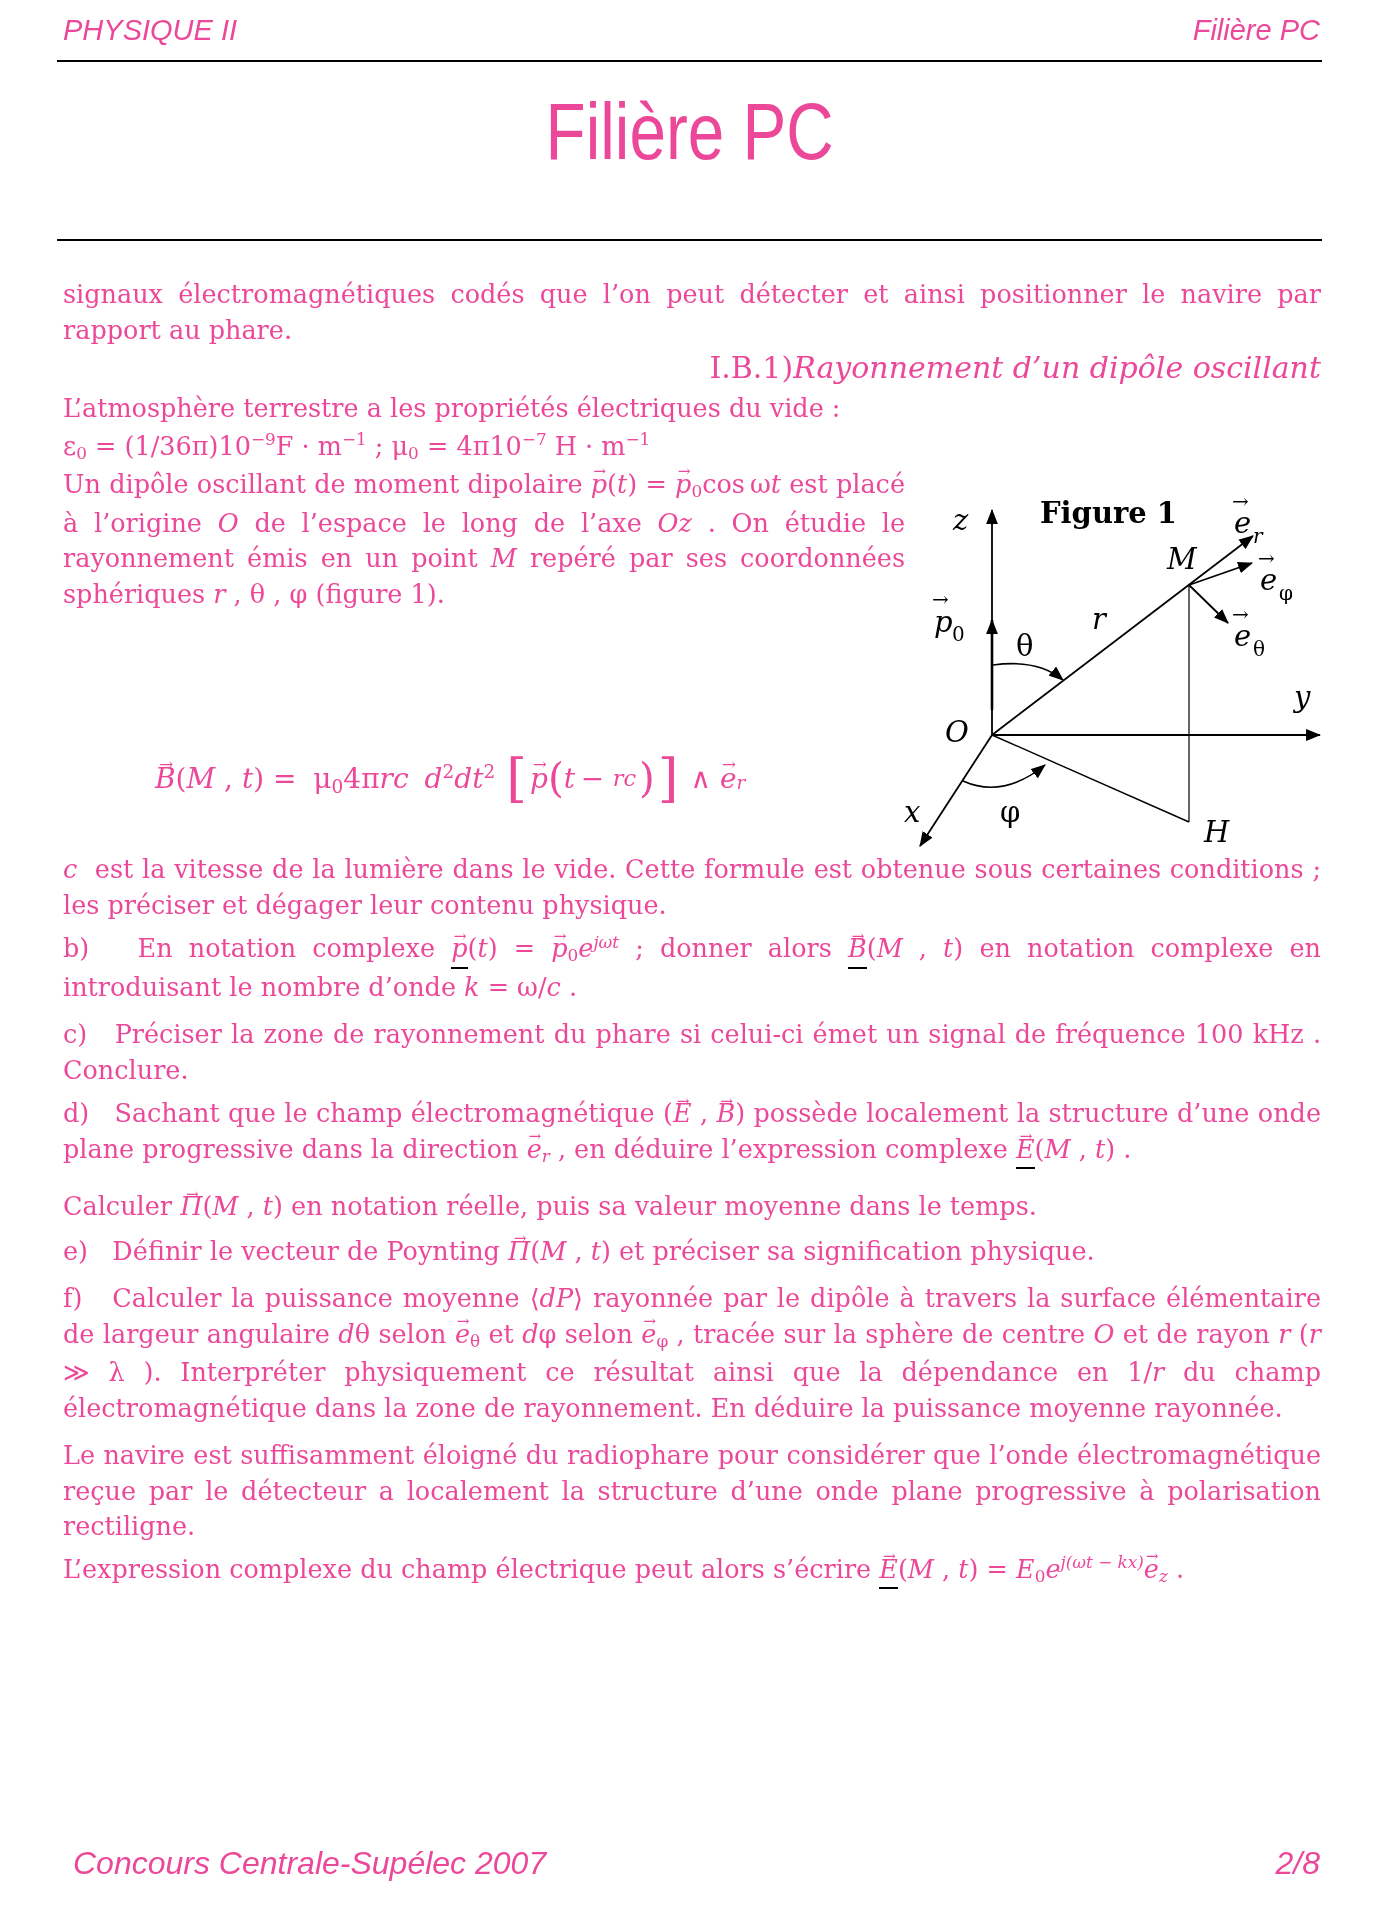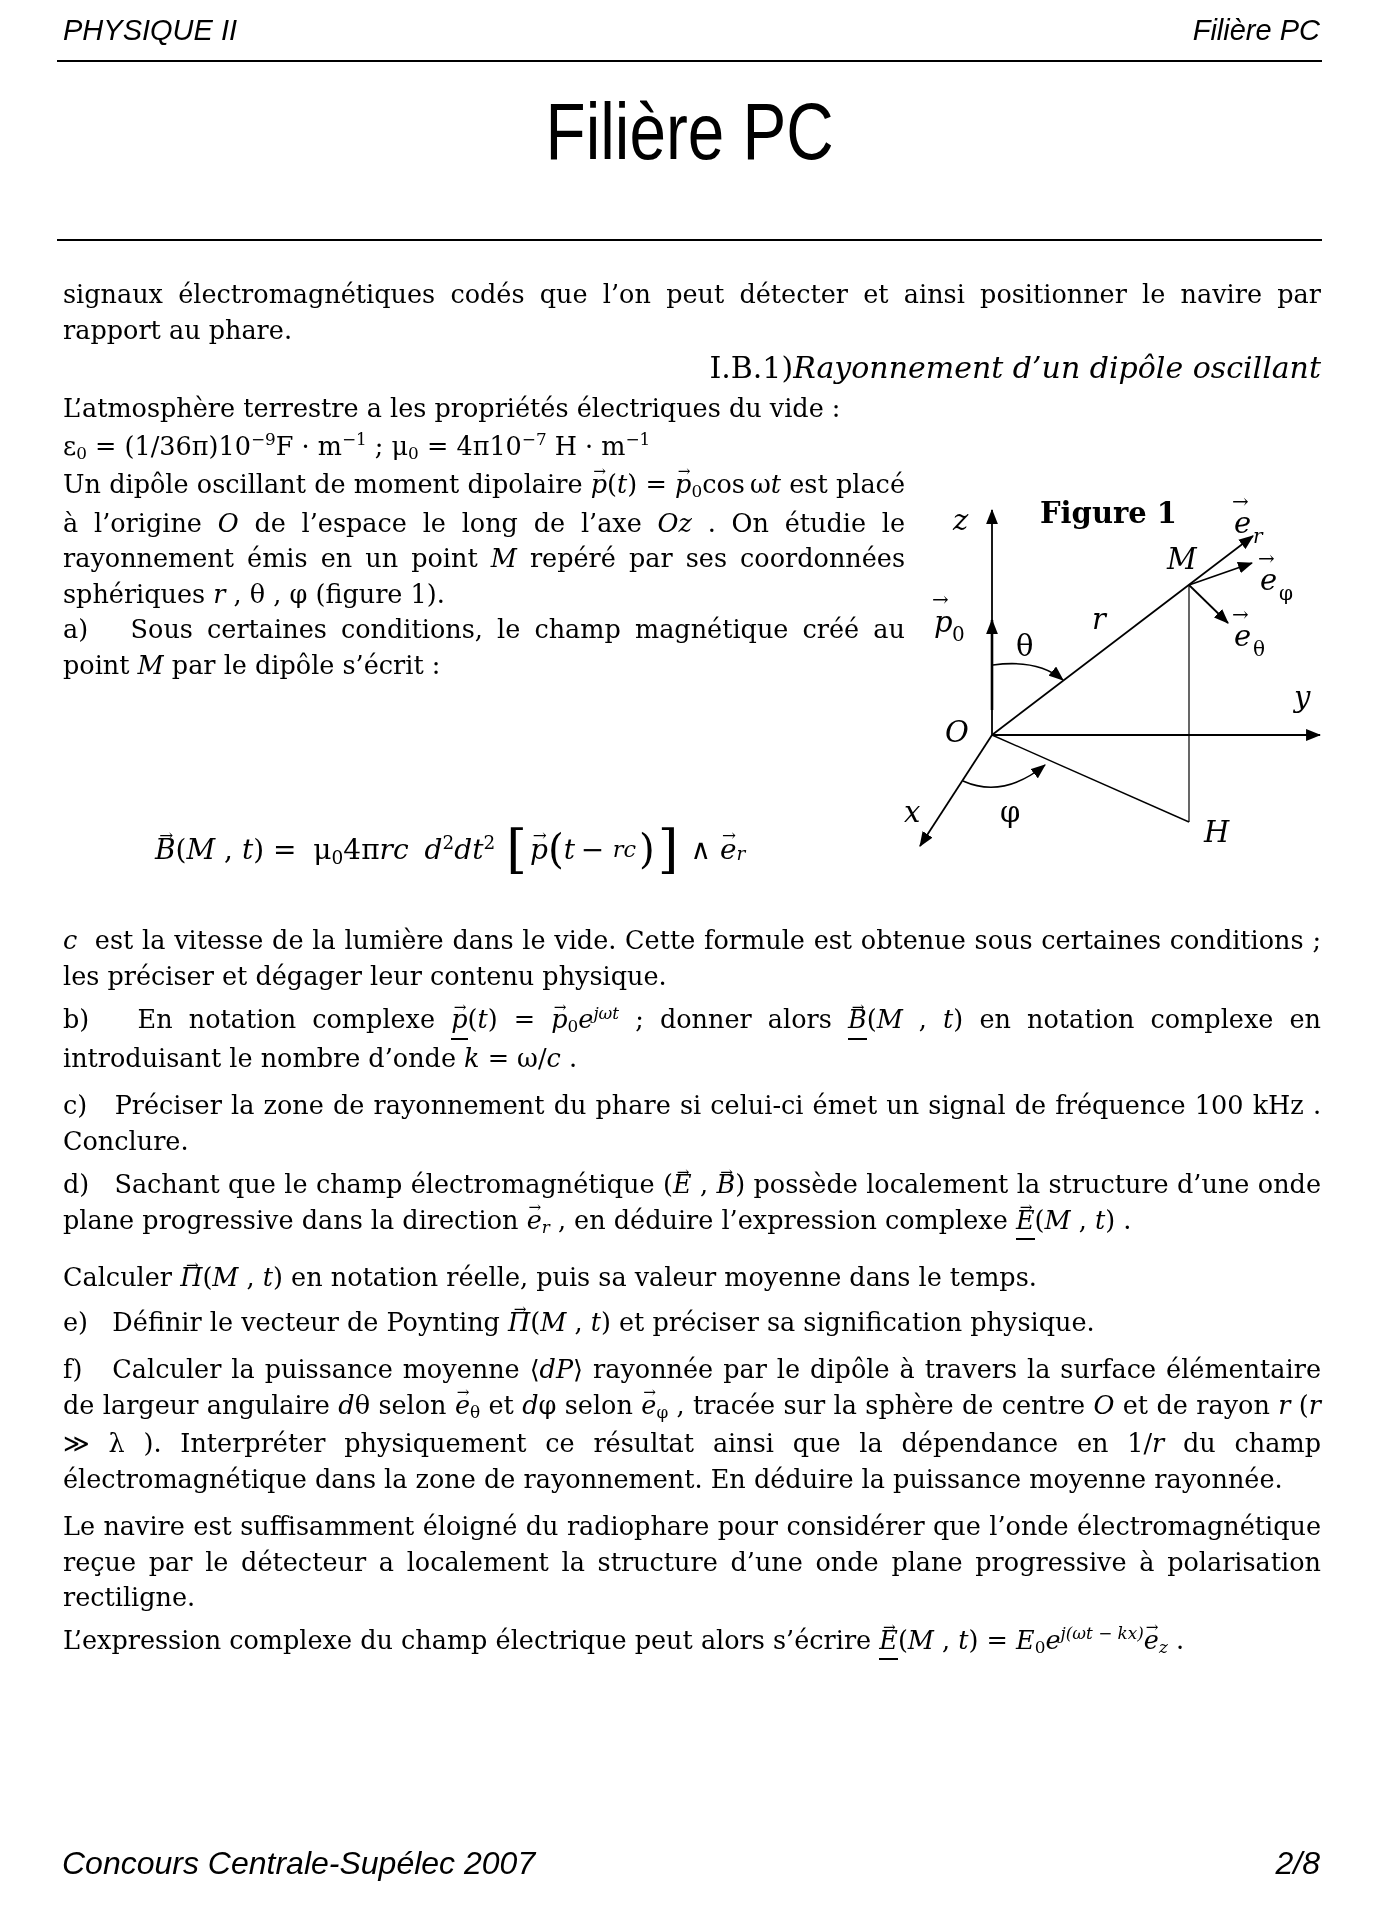--- a/index.html
+++ b/index.html
@@ -1,22 +1,22 @@
 <!DOCTYPE html>
 <html lang="fr"><head>
 <meta charset="utf-8">
 <style>
   html,body{margin:0;padding:0;background:#e8e8e8}
   *{box-sizing:border-box}
-  .page{position:relative;width:1379px;height:1917px;background:#ffffff;color:#000000;
+  .page{position:relative;width:1379px;height:1917px;background:#ffffff;color:#ec4899;
         font-family:"DejaVu Serif",serif;overflow:hidden}
   
   .hdr{position:absolute;top:14px;left:63px;right:59px;display:flex;justify-content:space-between;
        font-family:"Liberation Sans",sans-serif;font-style:italic;font-size:29px}
-  .ftr{position:absolute;top:1845px;left:62px;right:59px;display:flex;justify-content:space-between;
+  .ftr{position:absolute;top:1845px;left:73px;right:59px;display:flex;justify-content:space-between;
        font-family:"Liberation Sans",sans-serif;font-style:italic;font-size:32px}
   .rule{position:absolute;left:57px;width:1265px;background:#000}
   .r1{top:60px;height:2px}
   .r2{top:239px;height:2px}
   .doc-title{position:absolute;top:92px;left:0;width:100%;text-align:center;
              font-family:"Liberation Sans",sans-serif;font-size:80px;line-height:1}
   .doc-title span{display:inline-block;transform:scaleX(.82)}
   
   .content{position:absolute;left:63px;top:277px;width:1258px;font-size:25.5px;
            line-height:35.5px;text-align:justify}
@@ -72,21 +72,20 @@
 
     <p><span class="mseg">signaux électromagnétiques codés que l’on peut détecter et ainsi positionner le navire par rapport au phare.</span></p>
 
     <div class="head" style="margin-top:0">
       <span class="hnum">I.B.1)</span><span class="htitle">Rayonnement d’un dipôle oscillant</span>
     </div>
 
     <p class="narrow nowrap" style="margin-top:3px"><span class="mseg">L’atmosphère terrestre a les propriétés électriques du vide&nbsp;:</span></p>
     <p class="narrow nowrap" style="margin-top:2px"><span class="mseg">ε</span><span class="mseg sub">0</span><span class="mseg">&nbsp;=&nbsp;(1/36π)10</span><span class="mseg sup">−9</span><span class="mseg">F · m</span><span class="mseg sup">−1</span><span class="mseg">&nbsp;;&nbsp;μ</span><span class="mseg sub">0</span><span class="mseg">&nbsp;=&nbsp;4π10</span><span class="mseg sup">−7</span><span class="mseg"> H · m</span><span class="mseg sup">−1</span></p>
     <p class="narrow"><span class="mseg">Un dipôle oscillant de moment dipolaire </span><span class="mseg v">p</span><span class="mseg">(</span><span class="mseg i">t</span><span class="mseg">) = </span><span class="mseg v">p</span><span class="mseg sub">0</span><span class="mseg">cos ω</span><span class="mseg i">t</span><span class="mseg"> est placé à l’origine </span><span class="mseg i">O</span><span class="mseg"> de l’espace le long de l’axe </span><span class="mseg i">Oz</span><span class="mseg"> . On étudie le rayonnement émis en un point </span><span class="mseg i">M</span><span class="mseg"> repéré par ses coordonnées sphériques </span><span class="mseg i">r</span><span class="mseg"> , θ , φ (figure 1).</span></p>
-    <p class="narrow"><span class="mseg">a)&nbsp;&nbsp;&nbsp;Sous certaines conditions, le champ magnétique créé au point </span><span class="mseg i">M</span><span class="mseg"> par le dipôle s’écrit&nbsp;:</span></p>
 
     <div class="deq">
         <span class="mseg v">B</span>
         <span class="mseg">(</span>
         <span class="mseg i">M</span>
         <span class="mseg"> , </span>
         <span class="mseg i">t</span>
         <span class="mseg">)&nbsp;=&nbsp;</span>
         <span class="frac">
           <span class="fnum"><span class="mseg">μ</span><span class="mseg sub">0</span></span>

